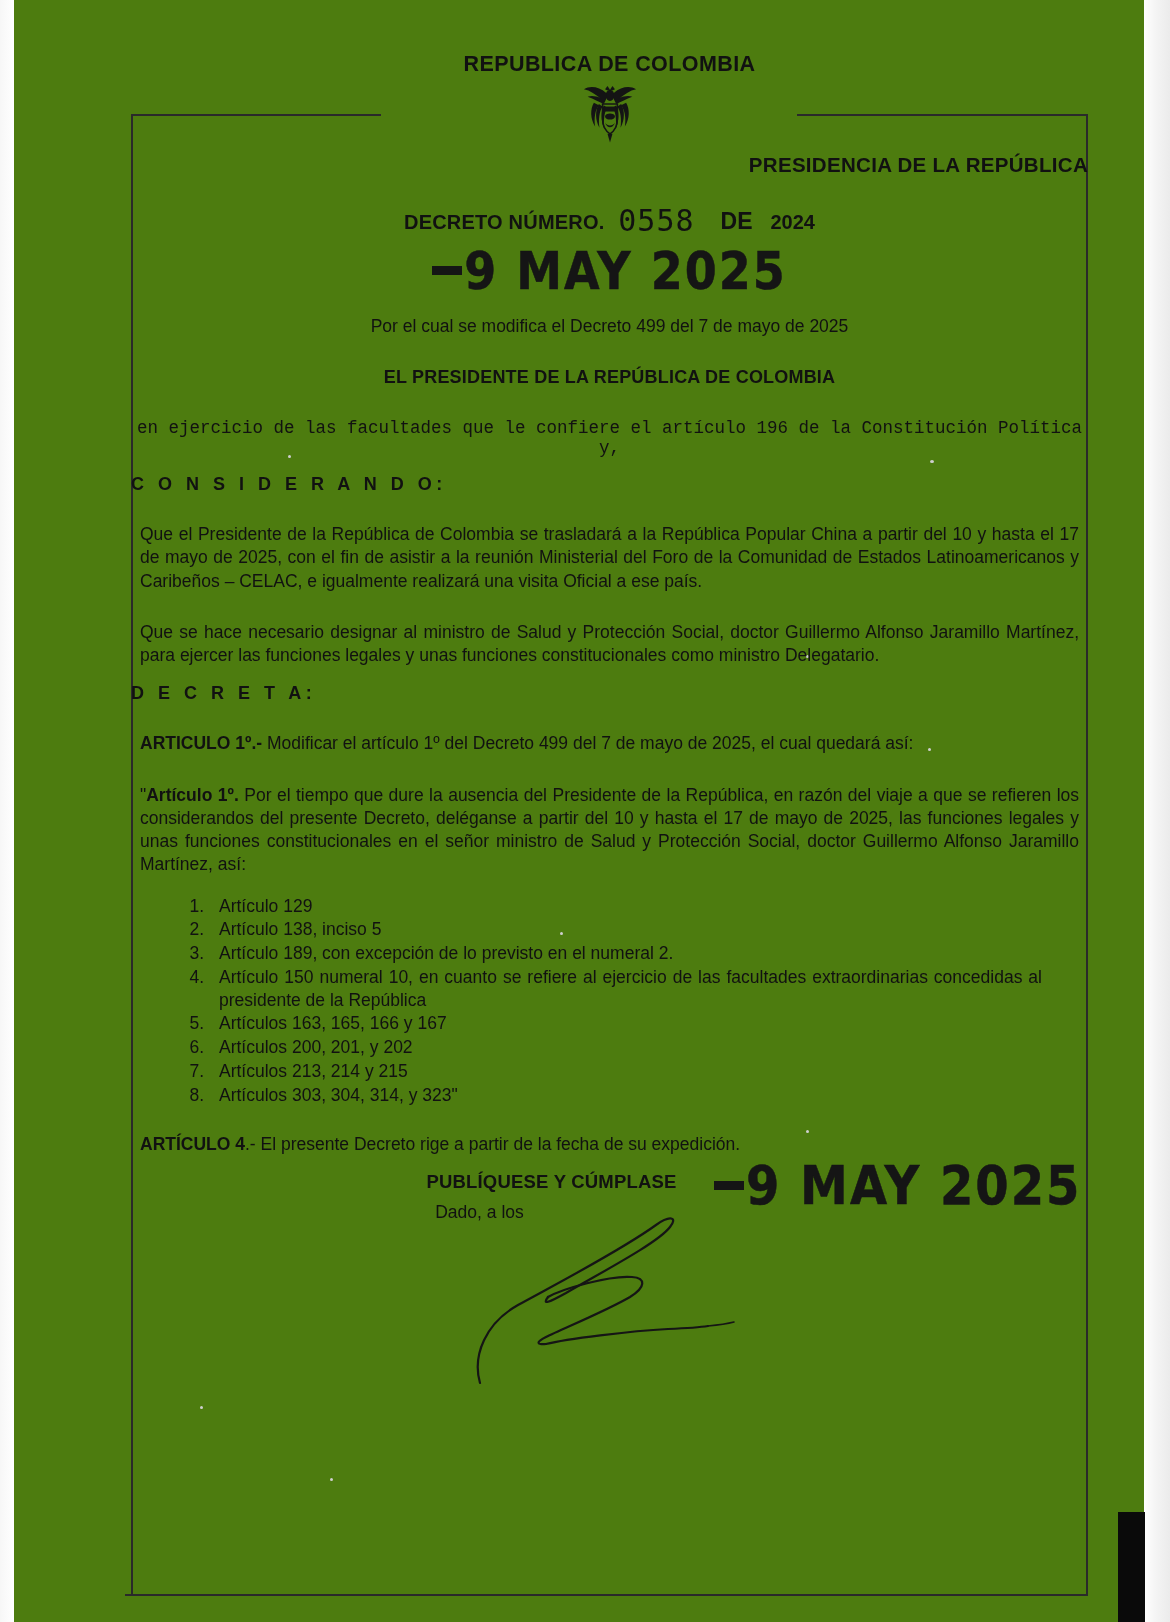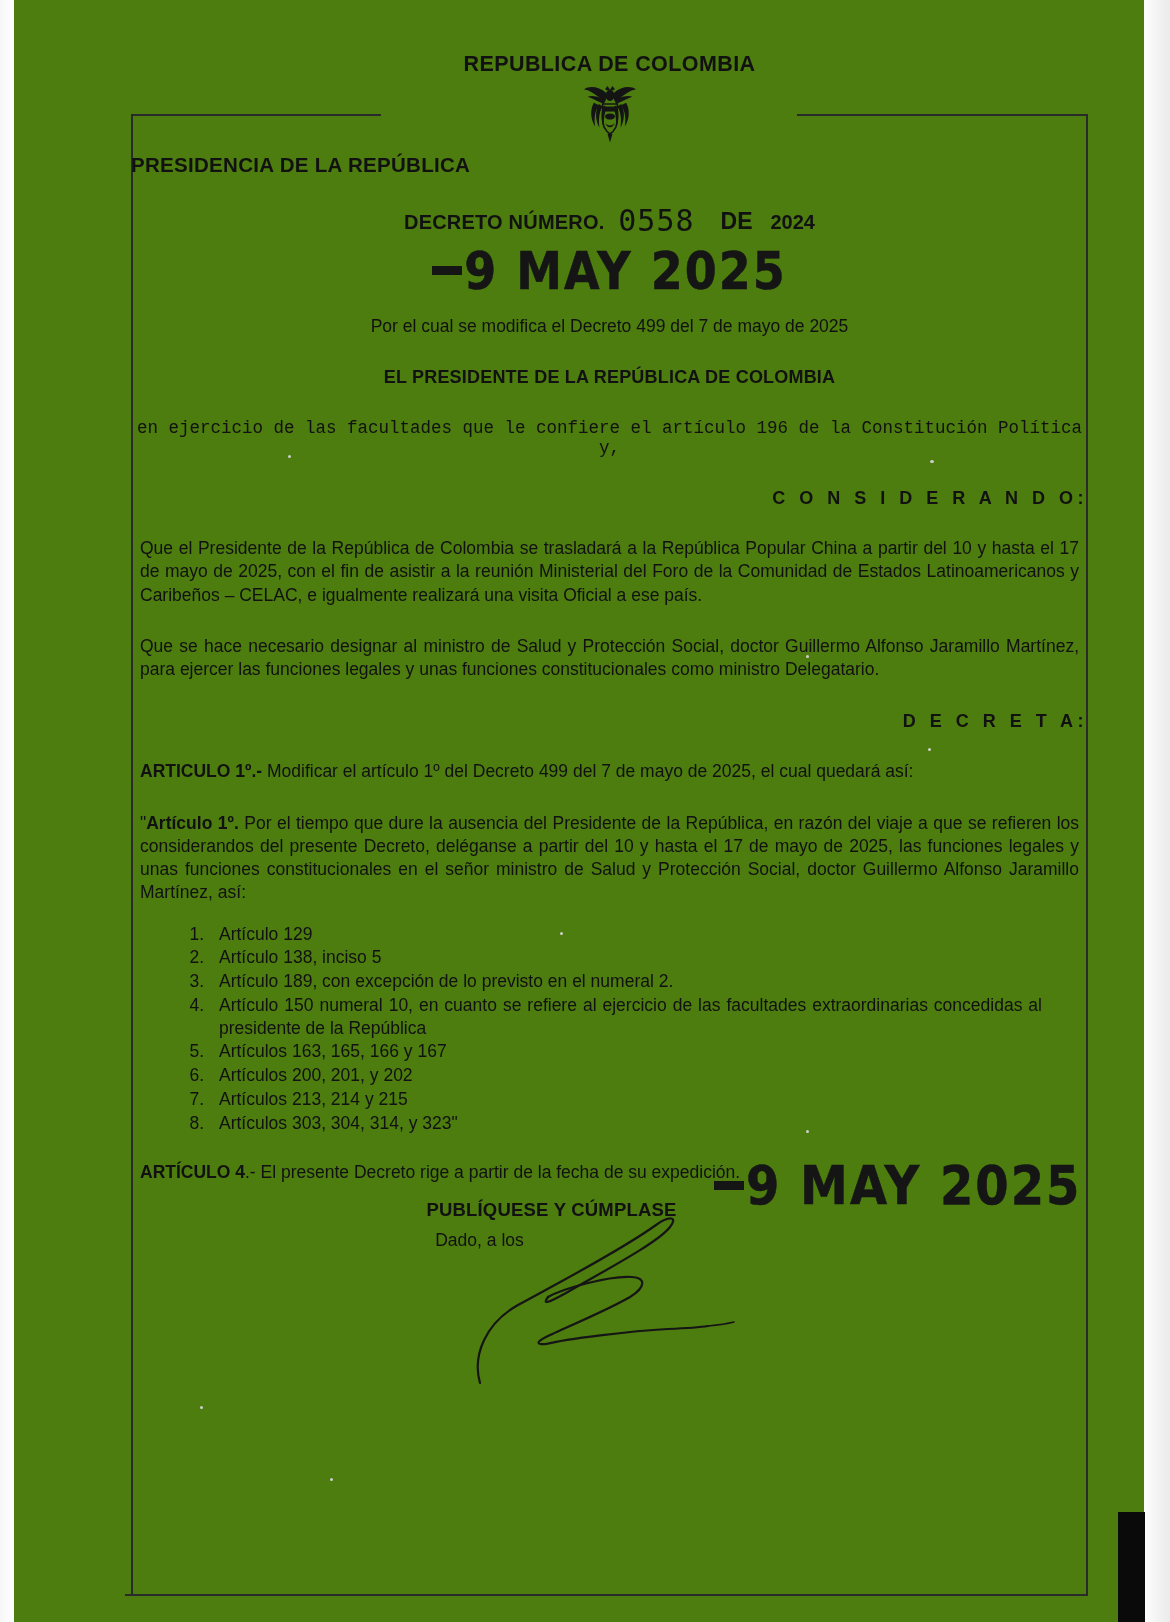--- a/index.html
+++ b/index.html
@@ -105,21 +105,21 @@
     text-align: center;
     height: 62px;
     margin-top: 6px;
   }
   .emblem {
     display: inline-block;
     width: 62px;
     height: 62px;
   }
   .hdr-presidencia {
-    text-align: left;
+    text-align: right;
     font-size: 20.5px;
     font-weight: bold;
     letter-spacing: 0.3px;
     margin-top: 8px;
   }
   .decreto-line {
     text-align: center;
     margin-top: 24px;
     white-space: nowrap;
   }
@@ -186,25 +186,25 @@
     margin-top: 30px;
     letter-spacing: 0.2px;
   }
   .facultades {
     text-align: center;
     font-size: 17.5px;
     margin-top: 30px;
     font-family: Liberation Mono, monospace;
   }
   .section-head {
-    text-align: right;
+    text-align: left;
     font-size: 18px;
     font-weight: bold;
     letter-spacing: 4.5px;
-    margin-top: 30px;
+    margin-top: 16px;
   }
 
   .body-para {
     font-size: 17.5px;
     line-height: 1.33;
     text-align: justify;
     margin: 28px 9px 0 9px;
   }
   .art-para {
     font-size: 17.5px;

